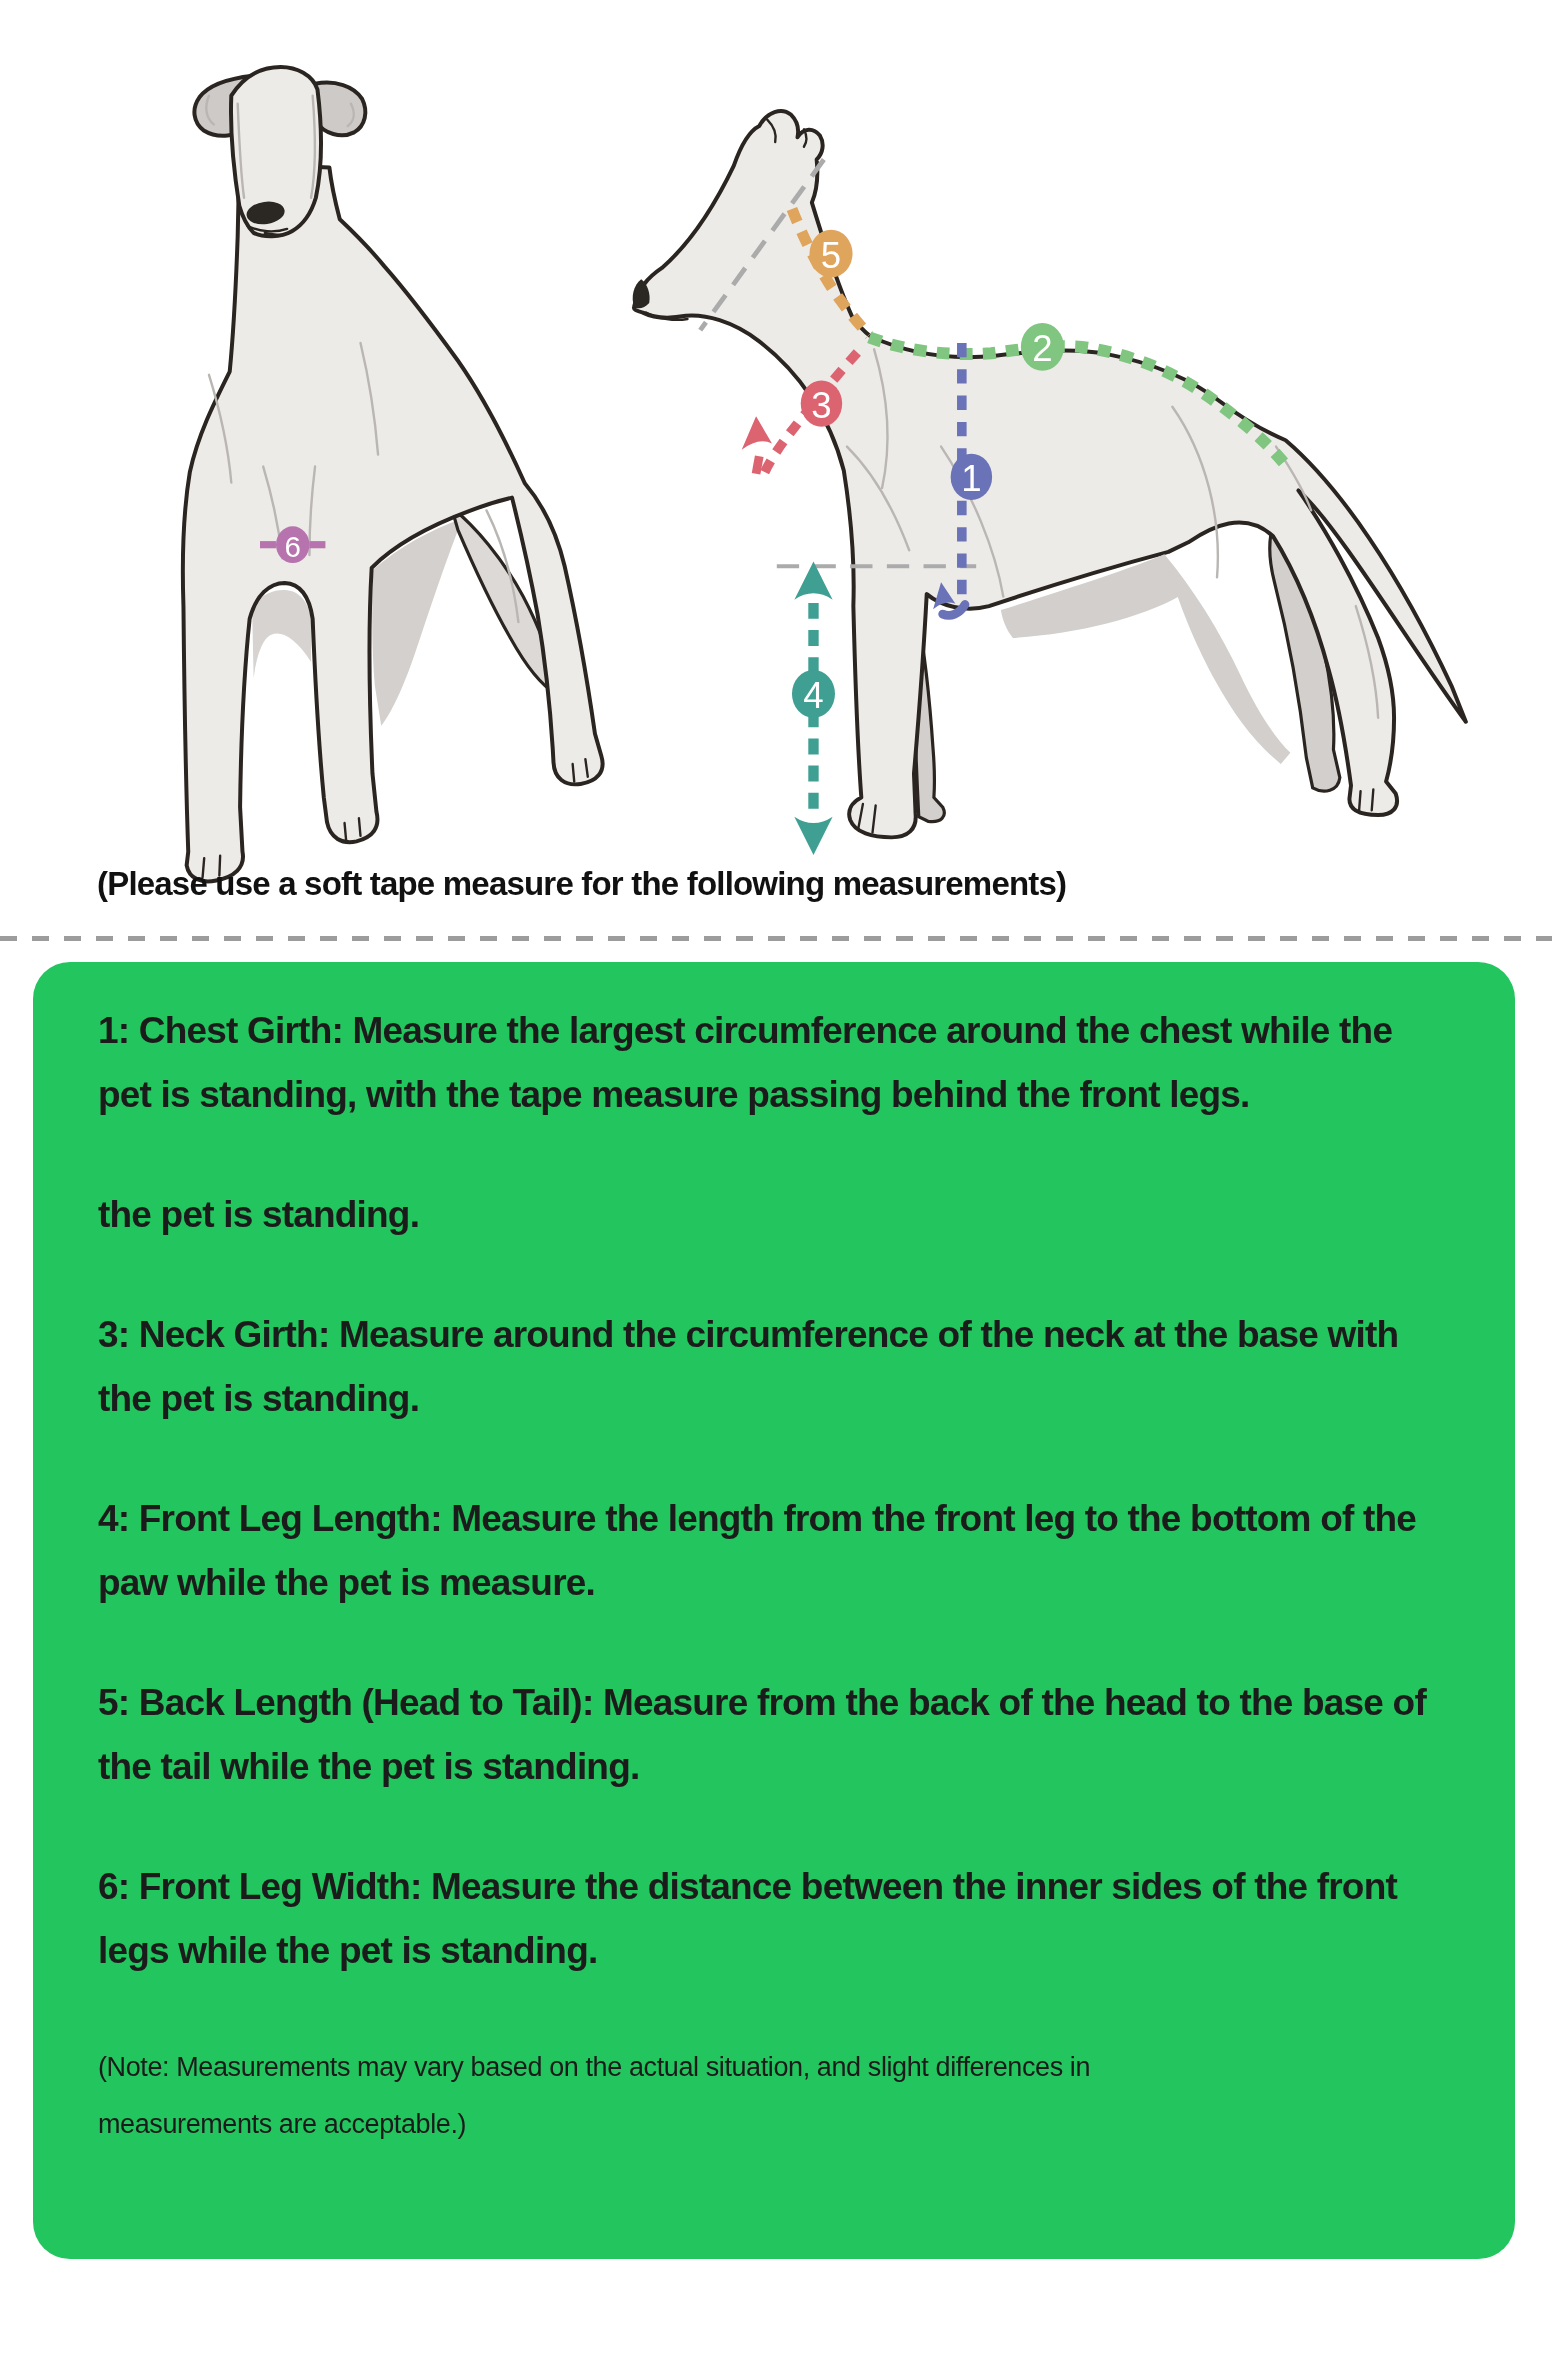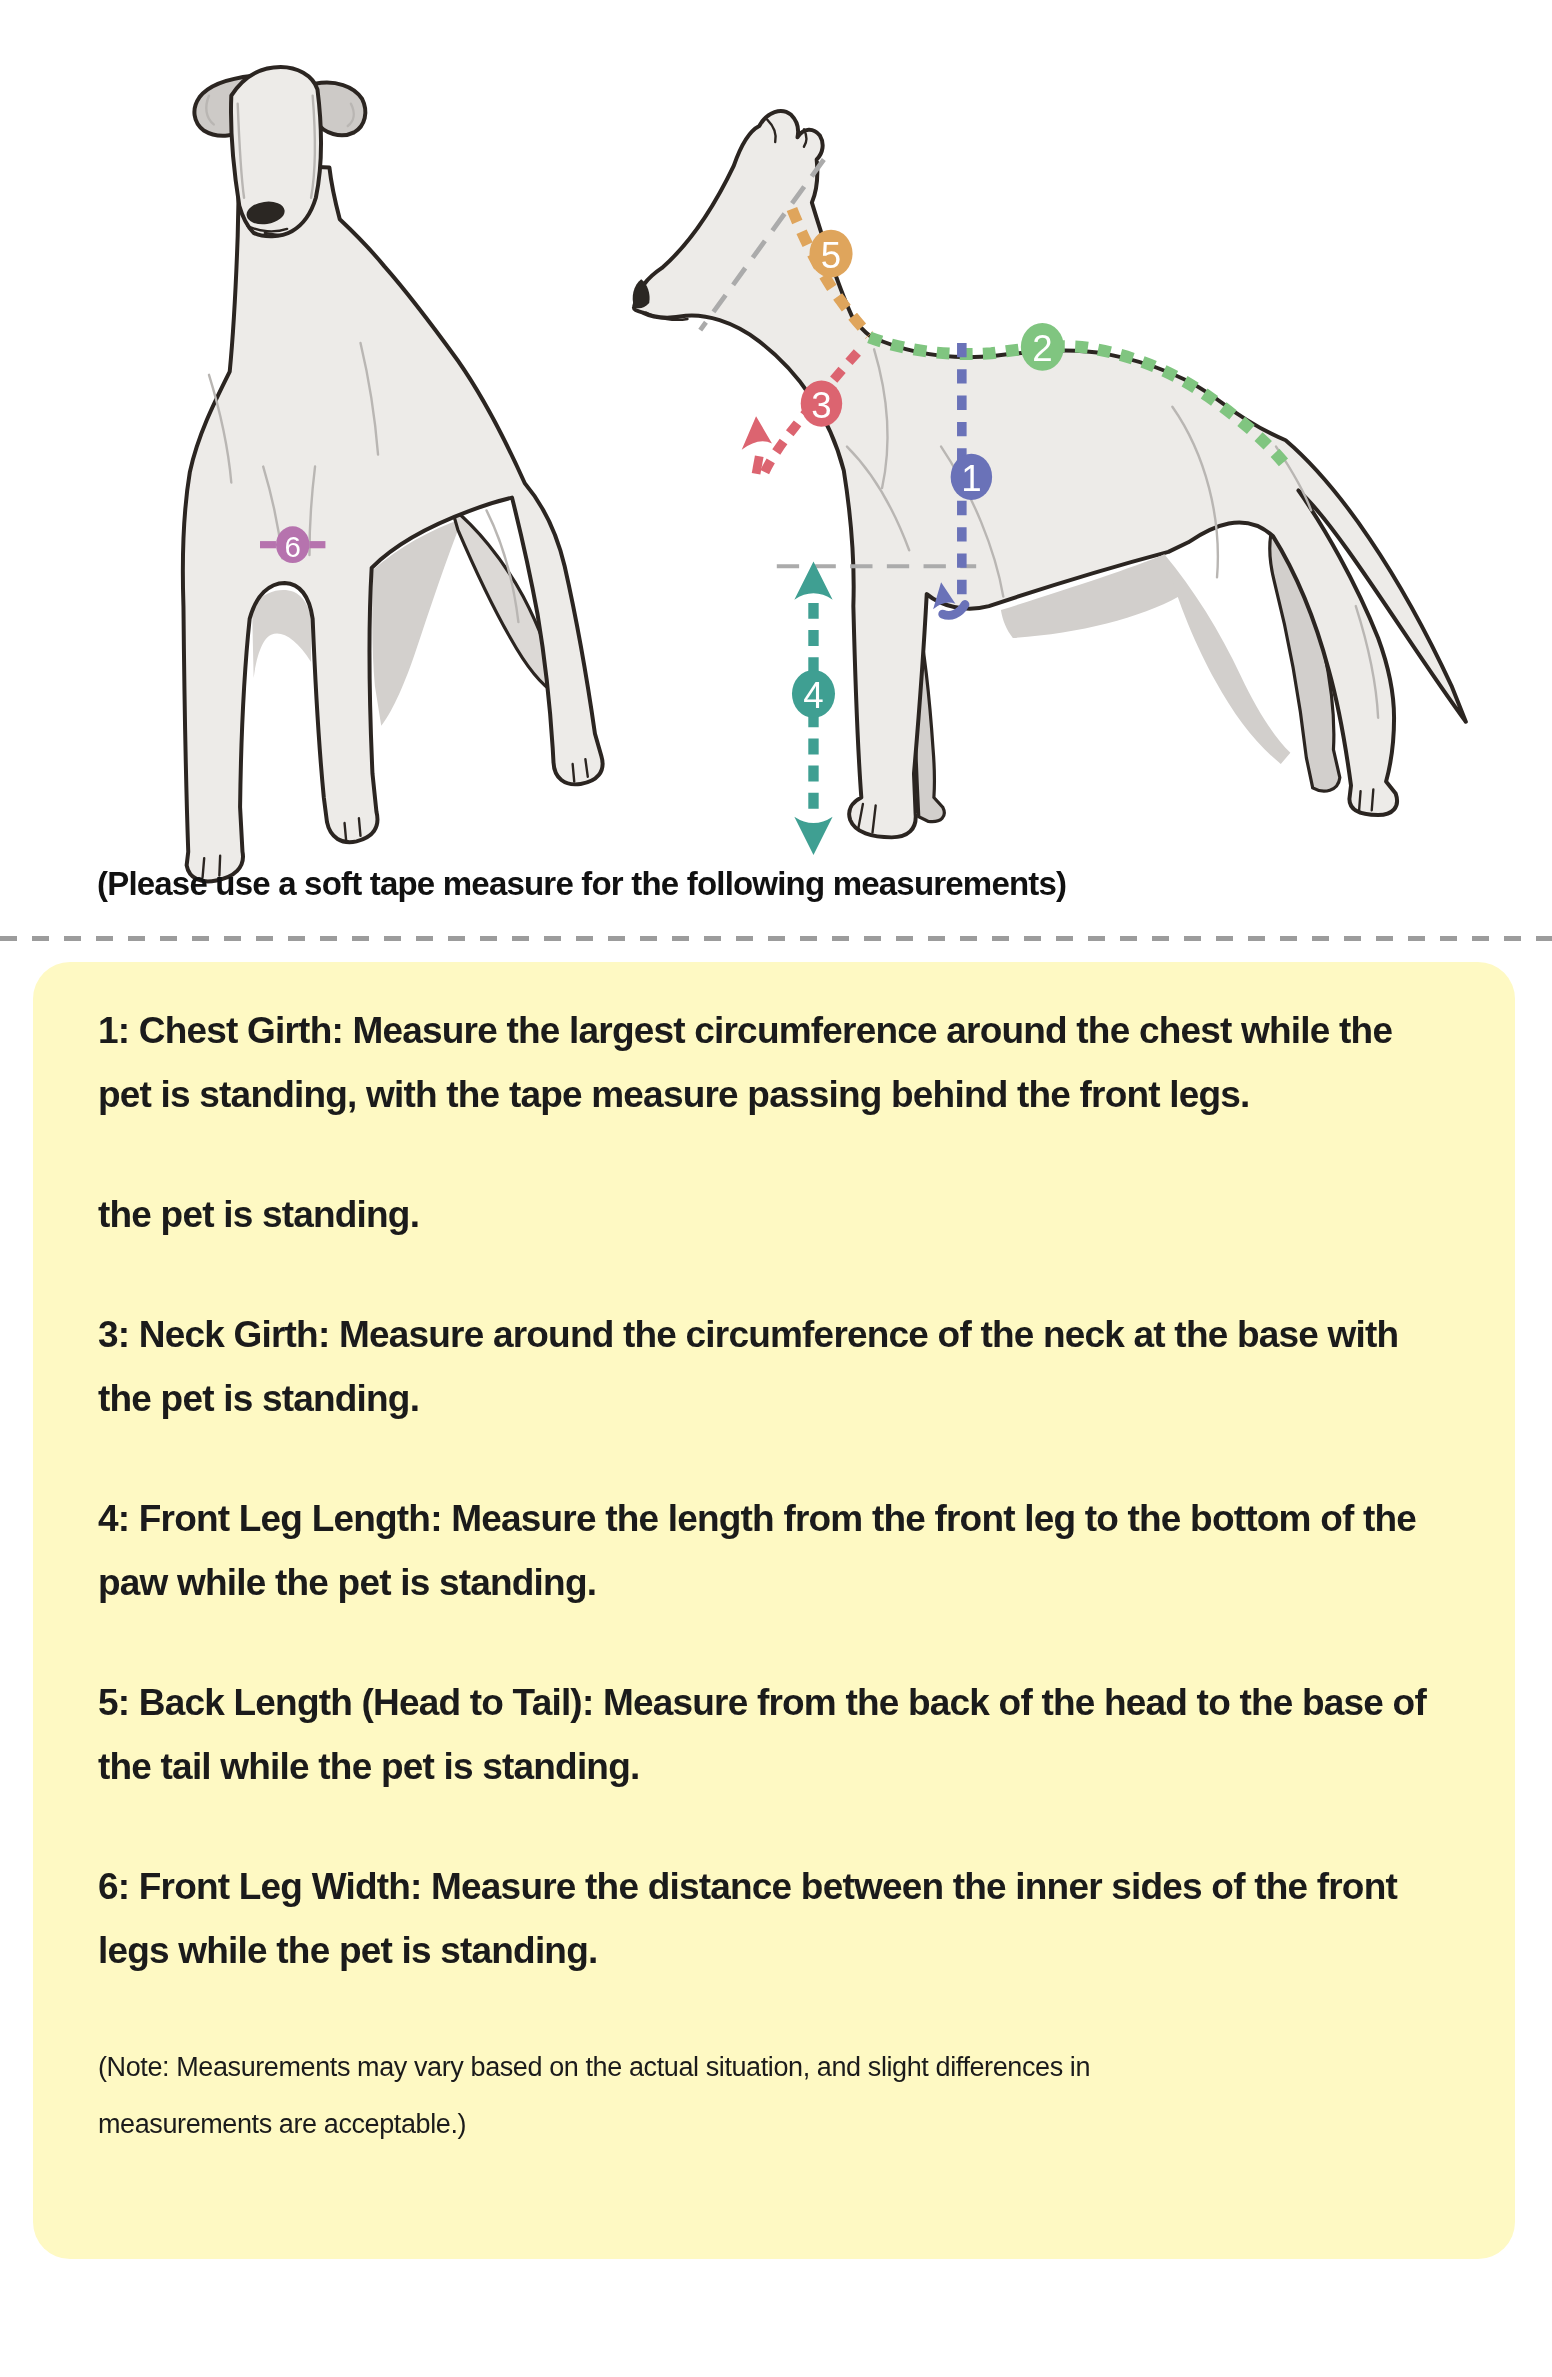--- a/index.html
+++ b/index.html
@@ -12,21 +12,21 @@
   .caption{
     position:absolute;left:97px;top:863px;width:1276px;
     font-size:33px;font-weight:700;letter-spacing:-0.8px;line-height:41px;color:#111;
   }
   .divider{
     position:absolute;left:0;top:936px;width:1552px;height:4.8px;
     background:repeating-linear-gradient(90deg,#9c9c9c 0 17.5px,transparent 17.5px 32px);
   }
   .panel{
     position:absolute;left:33px;top:962px;width:1482px;height:1297px;
-    background:#fef9c3;border-radius:37px;box-sizing:border-box;
+    background:#22c55e;border-radius:37px;box-sizing:border-box;
     padding:37px 48px 0 65px;
   }
   .para{margin:0 0 56px 0;}
   .para .line{
     font-size:37px;font-weight:700;letter-spacing:-0.8px;line-height:64px;
     white-space:nowrap;color:#1b1b1b;
   }
   .note{margin-top:40px;}
   .note .line{
     font-size:27px;font-weight:400;letter-spacing:-0.4px;line-height:57px;
@@ -235,21 +235,21 @@
     </div>
     <div class="para">
       <div class="line">the pet is standing.</div>
     </div>
     <div class="para">
       <div class="line">3: Neck Girth: Measure around the circumference of the neck at the base with</div>
       <div class="line">the pet is standing.</div>
     </div>
     <div class="para">
       <div class="line">4: Front Leg Length: Measure the length from the front leg to the bottom of the</div>
-      <div class="line">paw while the pet is standing.</div>
+      <div class="line">paw while the pet is measure.</div>
     </div>
     <div class="para">
       <div class="line">5: Back Length (Head to Tail): Measure from the back of the head to the base of</div>
       <div class="line">the tail while the pet is standing.</div>
     </div>
     <div class="para">
       <div class="line">6: Front Leg Width: Measure the distance between the inner sides of the front</div>
       <div class="line">legs while the pet is standing.</div>
     </div>
     <div class="note">

